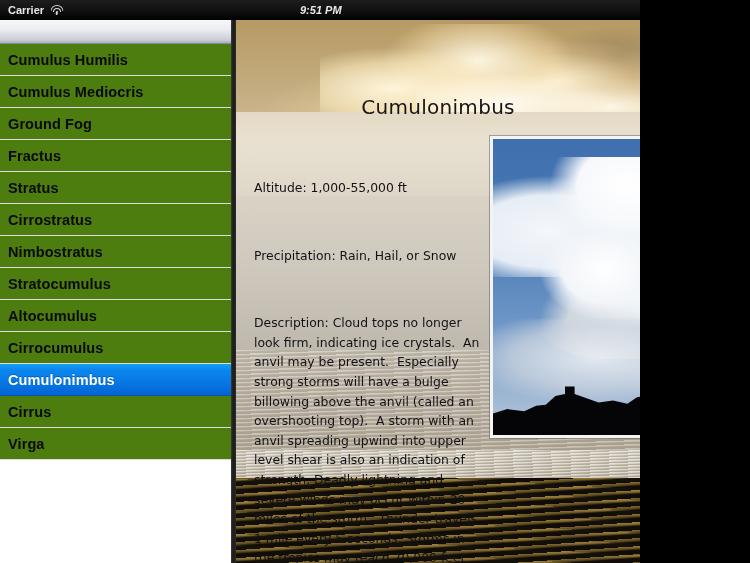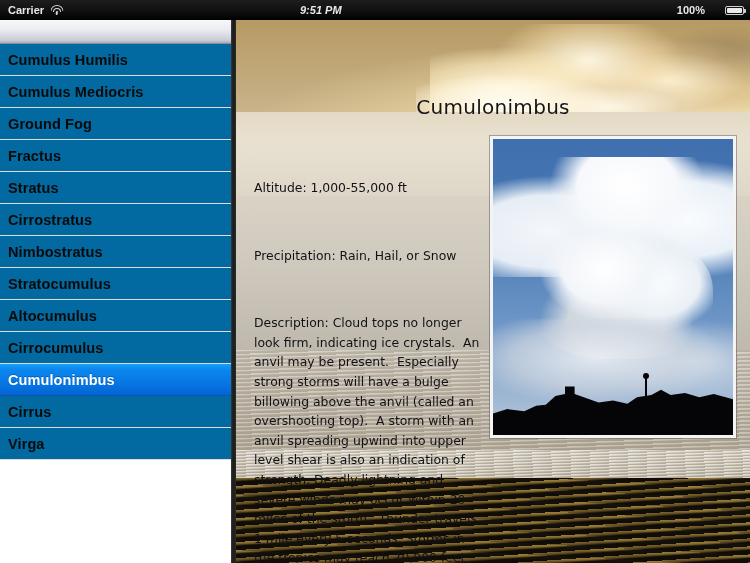--- a/index.html
+++ b/index.html
@@ -1,19 +1,19 @@
 <!DOCTYPE html>
 <html><head>
 <meta charset="utf-8">
 <style>
   * { margin:0; padding:0; box-sizing:border-box; }
   html,body { width:750px; height:563px; overflow:hidden; background:#000; }
   body { font-family:"Liberation Sans", sans-serif; }
 
-  .device { position:relative; width:750px; height:563px; overflow:hidden; }
+  .device { position:relative; width:640px; height:563px; overflow:hidden; }
 
   
   .statusbar{
     position:absolute; top:0; left:0; width:750px; height:20px;
     background:linear-gradient(180deg,#1d1d1d 0%, #101010 55%, #000 100%);
     color:#e8e8e8; font-size:11px; font-weight:bold;
     display:flex; align-items:center;
   }
   .sb-left{ display:flex; align-items:center; gap:6px; padding-left:8px; width:300px; }
   .sb-center{ flex:1; display:flex; align-items:center; justify-content:flex-start; gap:4px;font-style:italic;}
@@ -49,21 +49,21 @@
 
   
   .master{
     position:absolute; top:44px; left:0; width:231px; bottom:0;
     background:#ffffff; overflow:hidden;
   }
   .row{
     height:32px; display:flex; align-items:center;
     padding:0 0 0 8px; border-bottom:1px solid #dcdcdc;
     font-size:14.5px; font-weight:bold; color:#0a0a0a; letter-spacing:.1px;
-    background:#0369a1;
+    background:#4d7c0f;
   }
   .row.selected{
     background:linear-gradient(180deg,#17a1f7 0%, #0b87ee 18%, #0571e0 75%, #0463cf 100%);
     color:#ffffff; border-bottom-color:#0456b8;
     text-shadow:0 -1px 0 rgba(0,0,0,.25);
   }
 
   
   .divider{
     position:absolute; top:20px; left:231px; width:5px; bottom:0;

